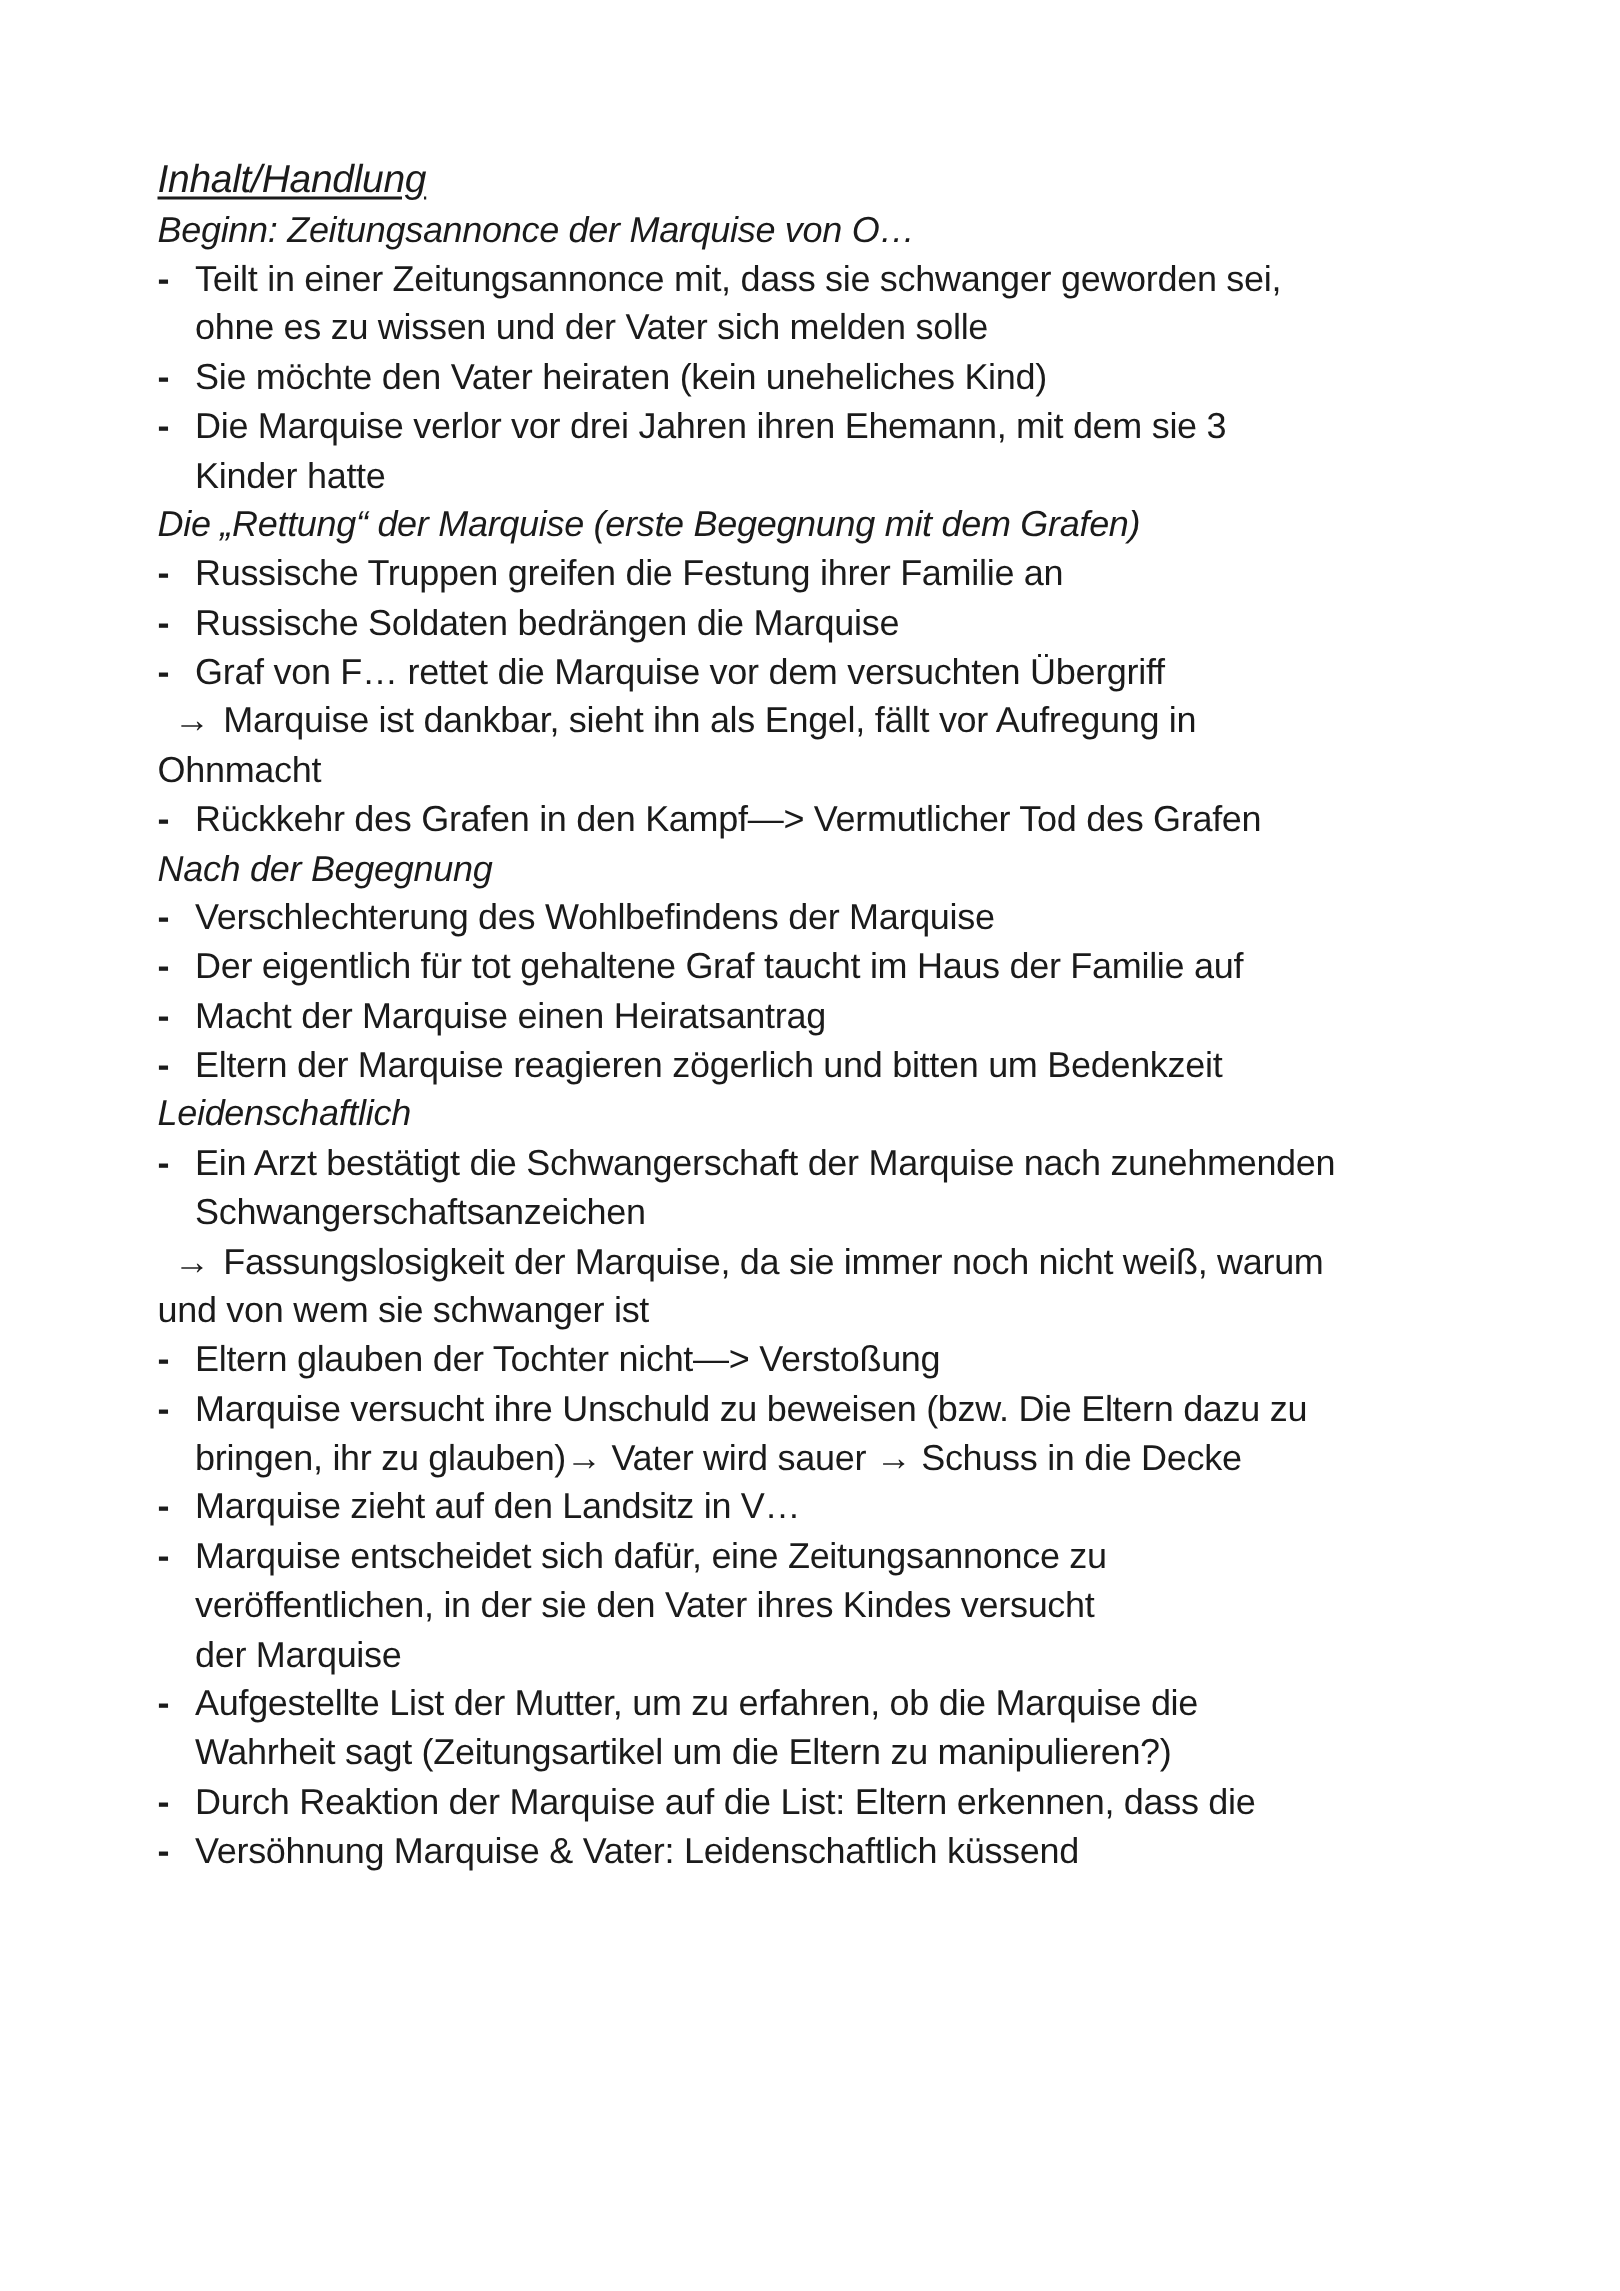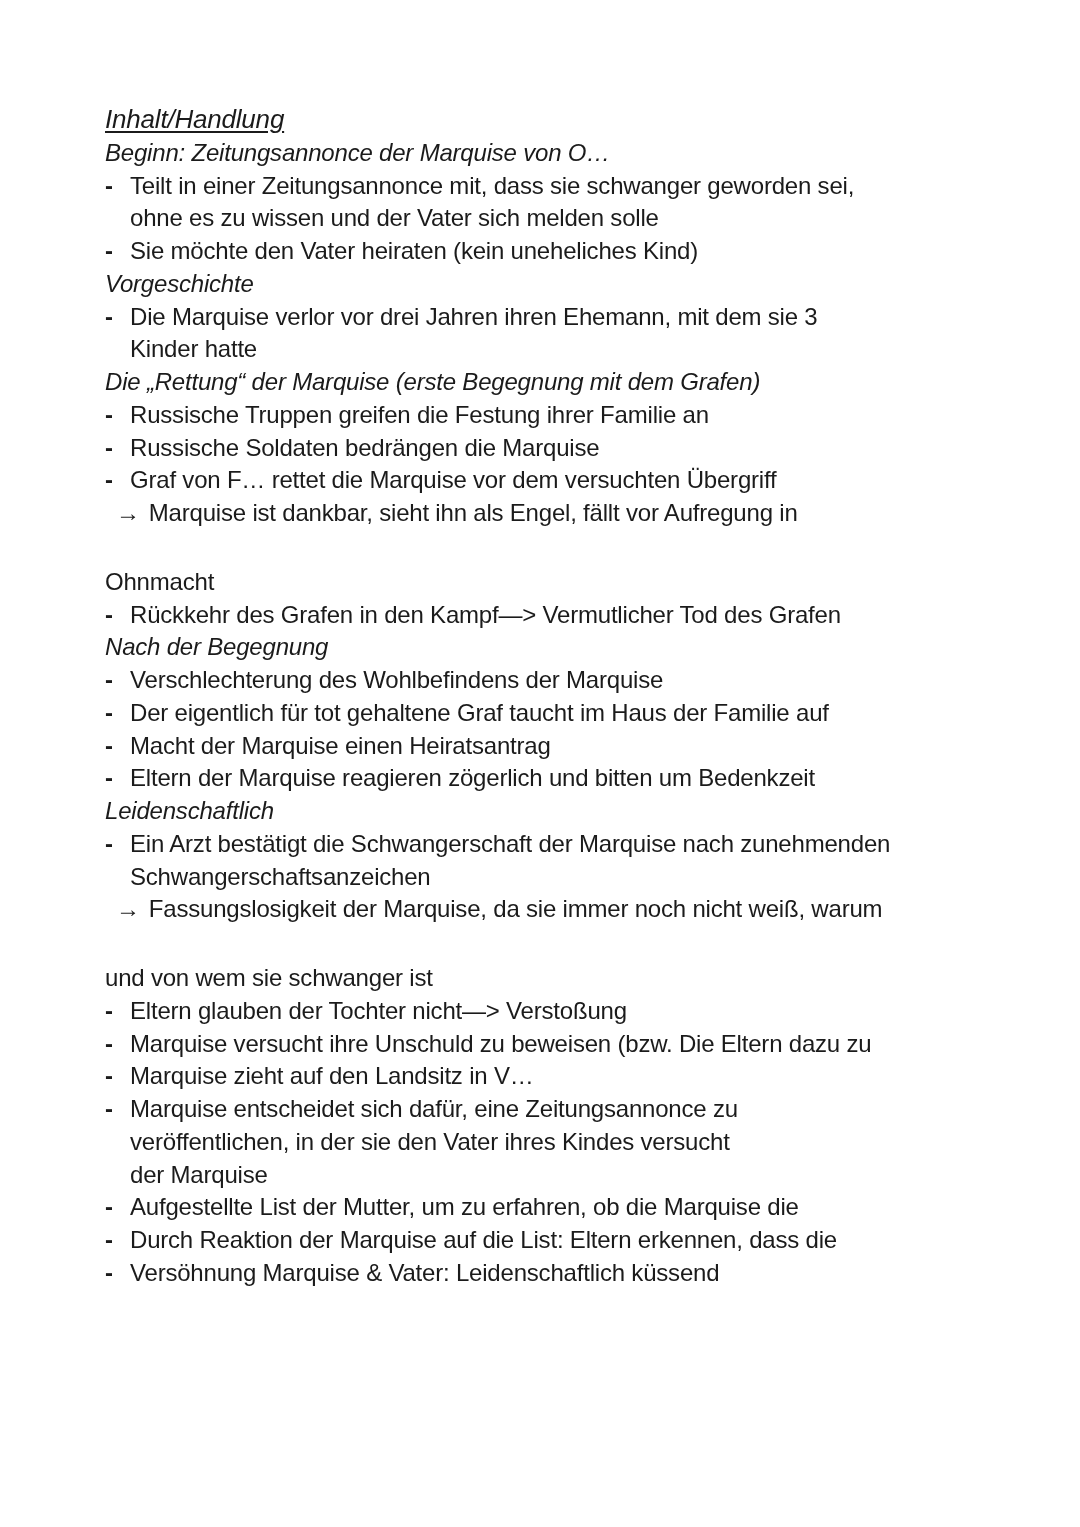--- a/index.html
+++ b/index.html
@@ -49,34 +49,32 @@
   }
   .line.arrow .marker {
     display: inline-block;
     margin-right: 9px;
   }
   .line.cont {
     padding-left: 25px;
   }
   .line.cont0 {
     padding-left: 0;
-    margin-top: 36px;
   }
 </style>
 </head>
 <body>
 
 <div class="page">
   <div class="doc-body">
       <div class="line title"><span class="text">Inhalt/Handlung</span></div>
       <div class="line heading"><span class="text">Beginn: Zeitungsannonce der Marquise von O…</span></div>
       <div class="line bullet"><span class="marker">-</span><span class="text">Teilt in einer Zeitungsannonce mit, dass sie schwanger geworden sei,</span></div>
       <div class="line cont"><span class="text">ohne es zu wissen und der Vater sich melden solle</span></div>
       <div class="line bullet"><span class="marker">-</span><span class="text">Sie möchte den Vater heiraten (kein uneheliches Kind)</span></div>
-      <div class="line heading"><span class="text">Vorgeschichte</span></div>
       <div class="line bullet"><span class="marker">-</span><span class="text">Die Marquise verlor vor drei Jahren ihren Ehemann, mit dem sie 3</span></div>
       <div class="line cont"><span class="text">Kinder hatte</span></div>
       <div class="line heading"><span class="text">Die „Rettung“ der Marquise (erste Begegnung mit dem Grafen)</span></div>
       <div class="line bullet"><span class="marker">-</span><span class="text">Russische Truppen greifen die Festung ihrer Familie an</span></div>
       <div class="line bullet"><span class="marker">-</span><span class="text">Russische Soldaten bedrängen die Marquise</span></div>
       <div class="line bullet"><span class="marker">-</span><span class="text">Graf von F… rettet die Marquise vor dem versuchten Übergriff</span></div>
       <div class="line arrow"><span class="marker">→</span><span class="text">Marquise ist dankbar, sieht ihn als Engel, fällt vor Aufregung in</span></div>
       <div class="line cont0"><span class="text">Ohnmacht</span></div>
       <div class="line bullet"><span class="marker">-</span><span class="text">Rückkehr des Grafen in den Kampf—&gt; Vermutlicher Tod des Grafen</span></div>
       <div class="line heading"><span class="text">Nach der Begegnung</span></div>
@@ -84,21 +82,23 @@
       <div class="line bullet"><span class="marker">-</span><span class="text">Der eigentlich für tot gehaltene Graf taucht im Haus der Familie auf</span></div>
       <div class="line bullet"><span class="marker">-</span><span class="text">Macht der Marquise einen Heiratsantrag</span></div>
       <div class="line bullet"><span class="marker">-</span><span class="text">Eltern der Marquise reagieren zögerlich und bitten um Bedenkzeit</span></div>
       <div class="line heading"><span class="text">Leidenschaftlich</span></div>
       <div class="line bullet"><span class="marker">-</span><span class="text">Ein Arzt bestätigt die Schwangerschaft der Marquise nach zunehmenden</span></div>
       <div class="line cont"><span class="text">Schwangerschaftsanzeichen</span></div>
       <div class="line arrow"><span class="marker">→</span><span class="text">Fassungslosigkeit der Marquise, da sie immer noch nicht weiß, warum</span></div>
       <div class="line cont0"><span class="text">und von wem sie schwanger ist</span></div>
       <div class="line bullet"><span class="marker">-</span><span class="text">Eltern glauben der Tochter nicht—&gt; Verstoßung</span></div>
       <div class="line bullet"><span class="marker">-</span><span class="text">Marquise versucht ihre Unschuld zu beweisen (bzw. Die Eltern dazu zu</span></div>
+      <div class="line cont"><span class="text">bringen, ihr zu glauben)→ Vater wird sauer → Schuss in die Decke</span></div>
       <div class="line bullet"><span class="marker">-</span><span class="text">Marquise zieht auf den Landsitz in V…</span></div>
       <div class="line bullet"><span class="marker">-</span><span class="text">Marquise entscheidet sich dafür, eine Zeitungsannonce zu</span></div>
       <div class="line cont"><span class="text">veröffentlichen, in der sie den Vater ihres Kindes versucht</span></div>
       <div class="line cont"><span class="text">der Marquise</span></div>
       <div class="line bullet"><span class="marker">-</span><span class="text">Aufgestellte List der Mutter, um zu erfahren, ob die Marquise die</span></div>
+      <div class="line cont"><span class="text">Wahrheit sagt (Zeitungsartikel um die Eltern zu manipulieren?)</span></div>
       <div class="line bullet"><span class="marker">-</span><span class="text">Durch Reaktion der Marquise auf die List: Eltern erkennen, dass die</span></div>
       <div class="line bullet"><span class="marker">-</span><span class="text">Versöhnung Marquise &amp; Vater: Leidenschaftlich küssend</span></div>
     </div>
 </div>
 
 </body></html>

